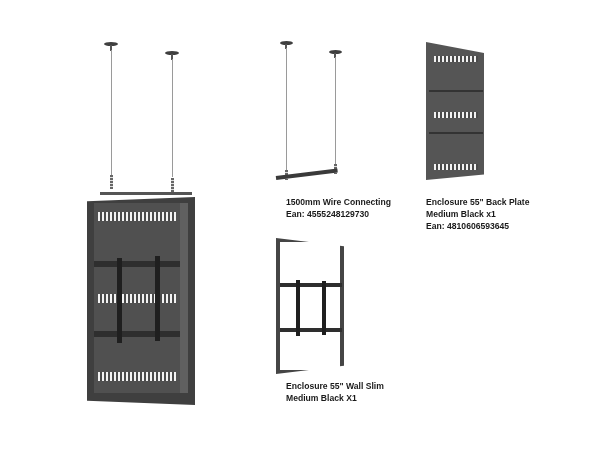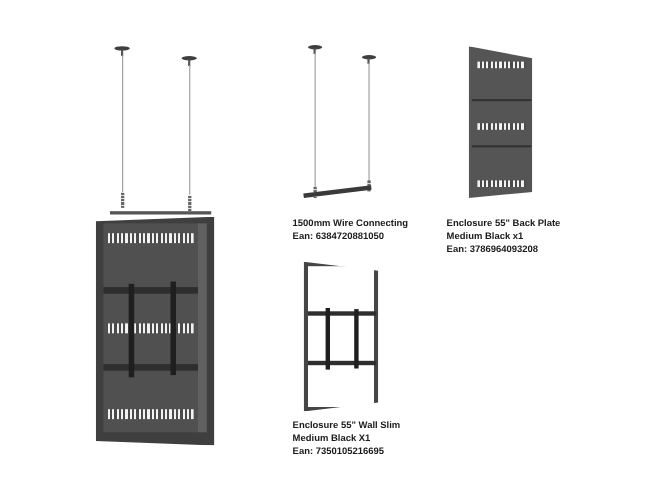--- a/index.html
+++ b/index.html
@@ -3,21 +3,21 @@
 <meta charset="utf-8">
 <style>
   html,body{margin:0;padding:0;background:#ffffff;}
   body{width:610px;height:450px;position:relative;overflow:hidden;font-family:"Liberation Sans",sans-serif;}
   .abs{position:absolute;}
   .wire{position:absolute;width:1px;background:#9a9a9a;}
   .cap{position:absolute;height:4px;background:#3f3f3f;border-radius:50%;}
   .stem{position:absolute;width:2px;background:#555;}
   .hook{position:absolute;width:3px;height:14px;background:repeating-linear-gradient(#666 0 2px,#ddd 2px 3px);}
   .caption{position:absolute;font-size:8.6px;font-weight:bold;color:#1a1a1a;line-height:12px;}
-  .caption div{white-space:nowrap;}
+  .caption div{white-space:nowrap;margin-left:20px;}
   .vents{position:absolute;background:repeating-linear-gradient(90deg,#f2f2f2 0 2px,#4a4a4a 2px 4px);}
   .rail{position:absolute;background:#2e2e2e;}
   .upright{position:absolute;background:#1f1f1f;}
 </style>
 </head>
 <body>
 
 <div class="abs" style="left:0;top:0;width:240px;height:450px;">
 
   <div class="cap" style="left:104px;top:42px;width:14px;"></div>
@@ -52,41 +52,40 @@
   <div class="cap" style="left:69px;top:20px;width:13px;"></div>
   <div class="stem" style="left:74px;top:23px;height:5px;"></div>
   <div class="wire" style="left:26px;top:18px;height:128px;"></div>
   <div class="wire" style="left:75px;top:27px;height:112px;"></div>
   <div class="hook" style="left:25px;top:140px;height:10px;"></div>
   <div class="hook" style="left:74px;top:134px;height:10px;"></div>
   <div class="abs" style="left:16px;top:146px;width:62px;height:4px;background:#3a3a3a;transform:rotate(-7deg);transform-origin:left center;"></div>
 </div>
 <div class="caption" style="left:266px;top:196px;">
   <div>1500mm Wire Connecting</div>
-  <div>Ean: 6384720881050</div>
+  <div>Ean: 4555248129730</div>
 </div>
 
 <div class="abs" style="left:426px;top:42px;width:60px;height:140px;">
   <div class="abs" style="left:0;top:0;width:58px;height:138px;background:#555;clip-path:polygon(0 0,100% 8%,100% 96%,0 100%);"></div>
   <div class="vents" style="left:8px;top:14px;width:44px;height:6px;"></div>
   <div class="abs" style="left:3px;top:48px;width:54px;height:2px;background:#333;"></div>
   <div class="vents" style="left:8px;top:70px;width:44px;height:6px;"></div>
   <div class="abs" style="left:3px;top:90px;width:54px;height:2px;background:#333;"></div>
   <div class="vents" style="left:8px;top:122px;width:44px;height:6px;"></div>
 </div>
 <div class="caption" style="left:406px;top:196px;">
   <div>Enclosure 55" Back Plate</div>
   <div>Medium Black x1</div>
-  <div>Ean: 3786964093208</div>
+  <div>Ean: 4810606593645</div>
 </div>
 
 <div class="abs" style="left:276px;top:238px;width:72px;height:138px;">
   <div class="abs" style="left:0;top:0;width:68px;height:136px;border:4px solid #454545;box-sizing:border-box;clip-path:polygon(0 0,100% 6%,100% 94%,0 100%);"></div>
   <div class="rail" style="left:4px;top:45px;width:62px;height:4px;"></div>
   <div class="rail" style="left:4px;top:90px;width:62px;height:4px;"></div>
   <div class="upright" style="left:20px;top:42px;width:4px;height:56px;"></div>
   <div class="upright" style="left:46px;top:43px;width:4px;height:54px;"></div>
 </div>
 <div class="caption" style="left:266px;top:380px;">
   <div>Enclosure 55" Wall Slim</div>
   <div>Medium Black X1</div>
-  <div>Ean: 7350105216695</div>
 </div>
 
 </body></html>

